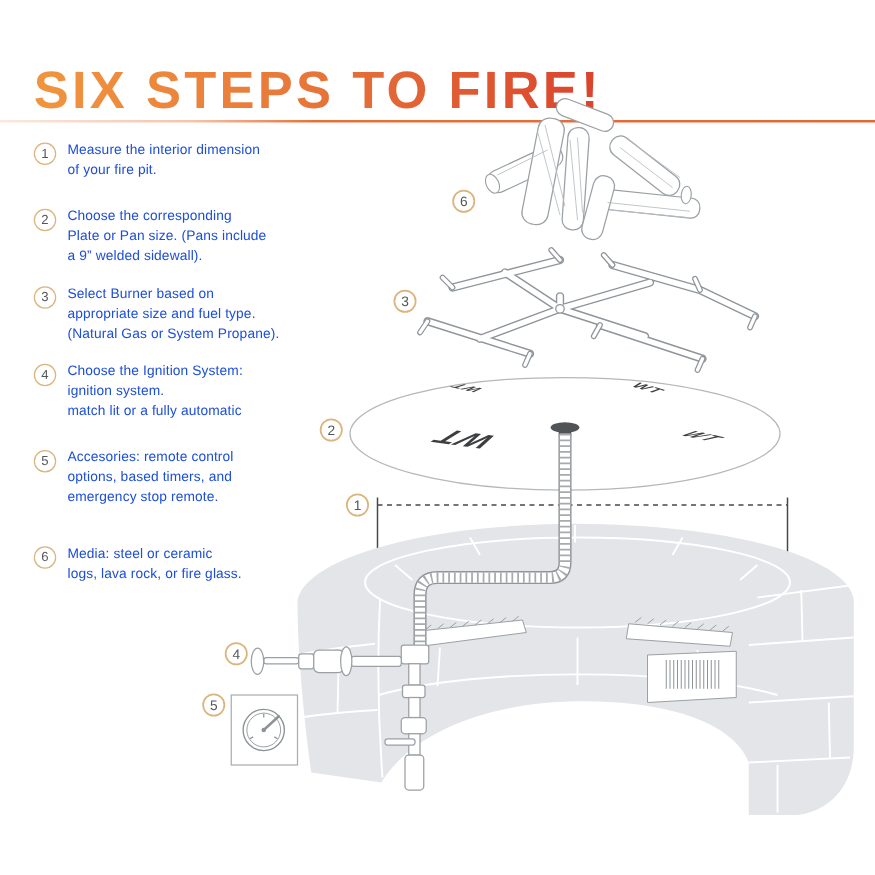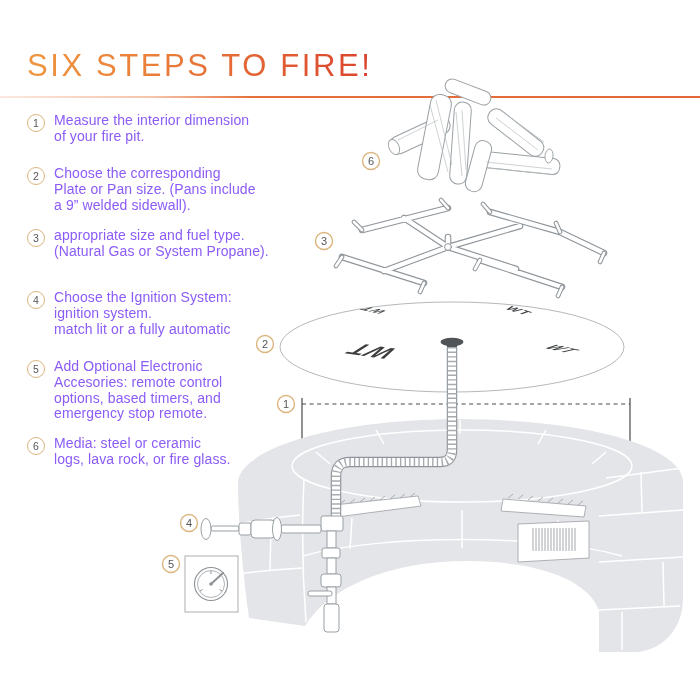--- a/index.html
+++ b/index.html
@@ -1,30 +1,30 @@
 <!DOCTYPE html>
 <html><head>
 <meta charset="utf-8">
 <style>
   html,body{margin:0;padding:0;background:#fff;}
   #page{position:relative;width:700px;height:700px;background:#ffffff;overflow:hidden;
         font-family:"Liberation Sans", sans-serif;}
   
-  #title{position:absolute;left:27px;top:48px;font-size:31px;font-weight:normal;
+  #title{position:absolute;left:27px;top:48px;font-size:42px;font-weight:bold;
          letter-spacing:2.6px;white-space:nowrap;
          background:linear-gradient(90deg,#f0953f 0%,#e8793a 45%,#d9432c 100%);
          -webkit-background-clip:text;background-clip:text;color:transparent;}
   #title-rule{position:absolute;left:0;top:96px;width:700px;height:2px;
          background:linear-gradient(to right,rgba(232,130,80,.18) 0%,rgba(232,122,66,.45) 22%,#e5713a 36%,#e2673a 100%);}
   
   .step{position:absolute;left:27px;display:flex;gap:9px;}
   .badge{width:16px;height:16px;border:1.3px solid #dcb57e;border-radius:50%;
          font-size:10.5px;line-height:16px;text-align:center;color:#55565a;
          flex-shrink:0;margin-top:1px;background:#fff;}
-  .step-text{font-size:14px;line-height:15.8px;color:#8b5cf6;letter-spacing:.1px;}
+  .step-text{font-size:11px;line-height:15.8px;color:#1d4ed8;letter-spacing:.1px;}
   #step-1{top:113px;} #step-2{top:166px;} #step-3{top:228px;}
   #step-4{top:290px;} #step-5{top:359px;} #step-6{top:436px;}
   
   #diagram{position:absolute;left:0;top:0;width:700px;height:700px;}
   .dbadge-circle{fill:#fff;stroke:#dcb57e;stroke-width:1.4;}
   .dbadge-num{font-size:11px;fill:#55565a;text-anchor:middle;}
   .wt{fill:#3c3e40;font-weight:bold;font-style:italic;letter-spacing:1px;}
 </style>
 </head>
 <body>
@@ -45,36 +45,36 @@
     <span class="badge">2</span>
     <div class="step-text">
       <div>Choose the corresponding</div>
       <div>Plate or Pan size. (Pans include</div>
       <div>a 9” welded sidewall).</div>
     </div>
   </div>
   <div class="step" id="step-3">
     <span class="badge">3</span>
     <div class="step-text">
+      <div>Select Burner based on</div>
       <div>appropriate size and fuel type.</div>
       <div>(Natural Gas or System Propane).</div>
     </div>
   </div>
   <div class="step" id="step-4">
     <span class="badge">4</span>
     <div class="step-text">
       <div>Choose the Ignition System:</div>
       <div>ignition system.</div>
       <div>match lit or a fully automatic</div>
     </div>
   </div>
   <div class="step" id="step-5">
     <span class="badge">5</span>
     <div class="step-text">
-      <div>Add Optional Electronic</div>
       <div>Accesories: remote control</div>
       <div>options, based timers, and</div>
       <div>emergency stop remote.</div>
     </div>
   </div>
   <div class="step" id="step-6">
     <span class="badge">6</span>
     <div class="step-text">
       <div>Media: steel or ceramic</div>
       <div>logs, lava rock, or fire glass.</div>

